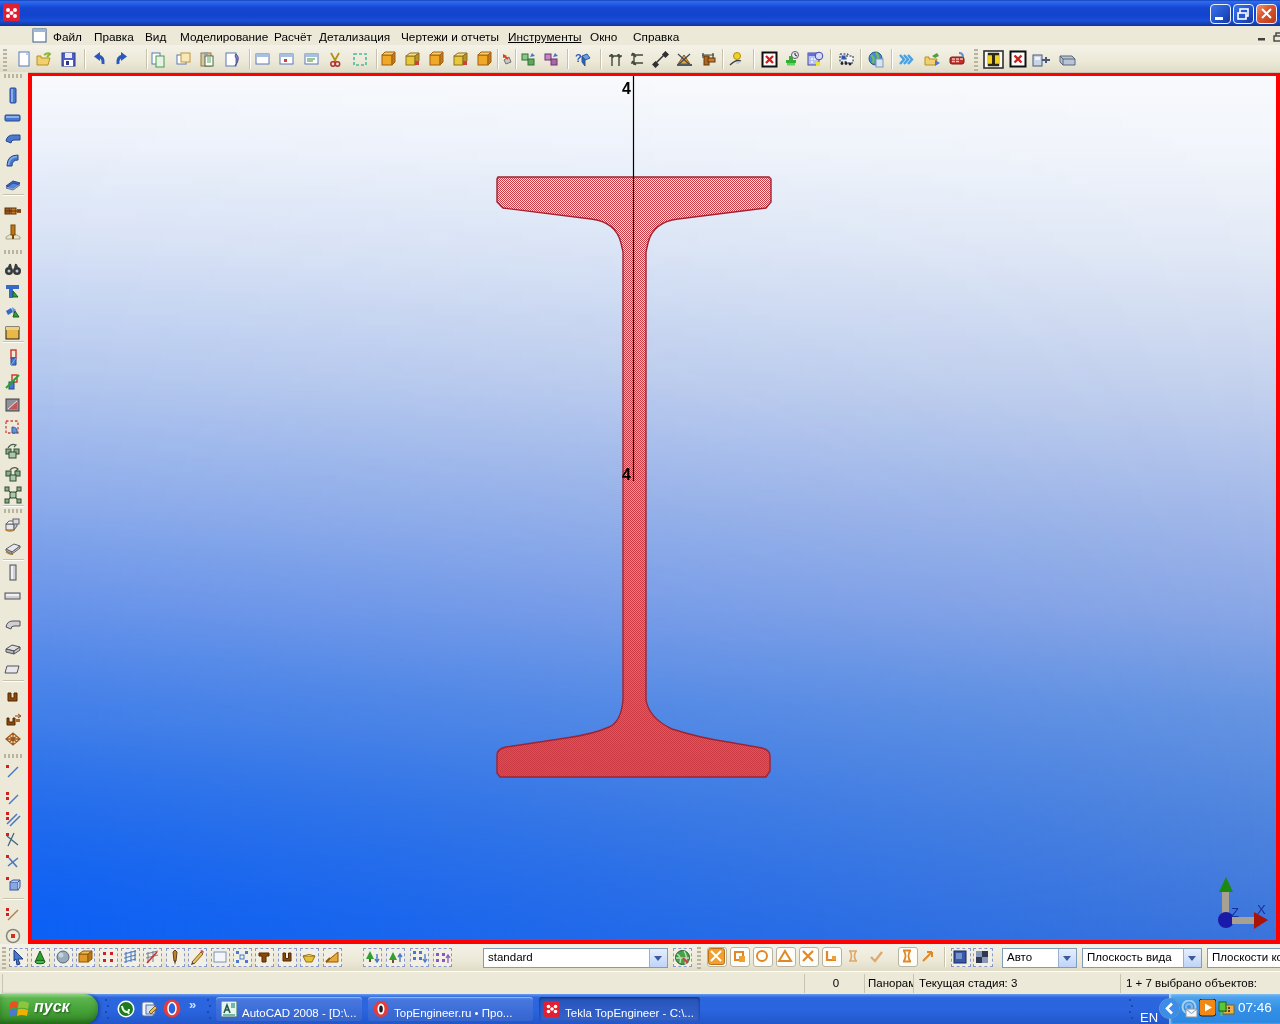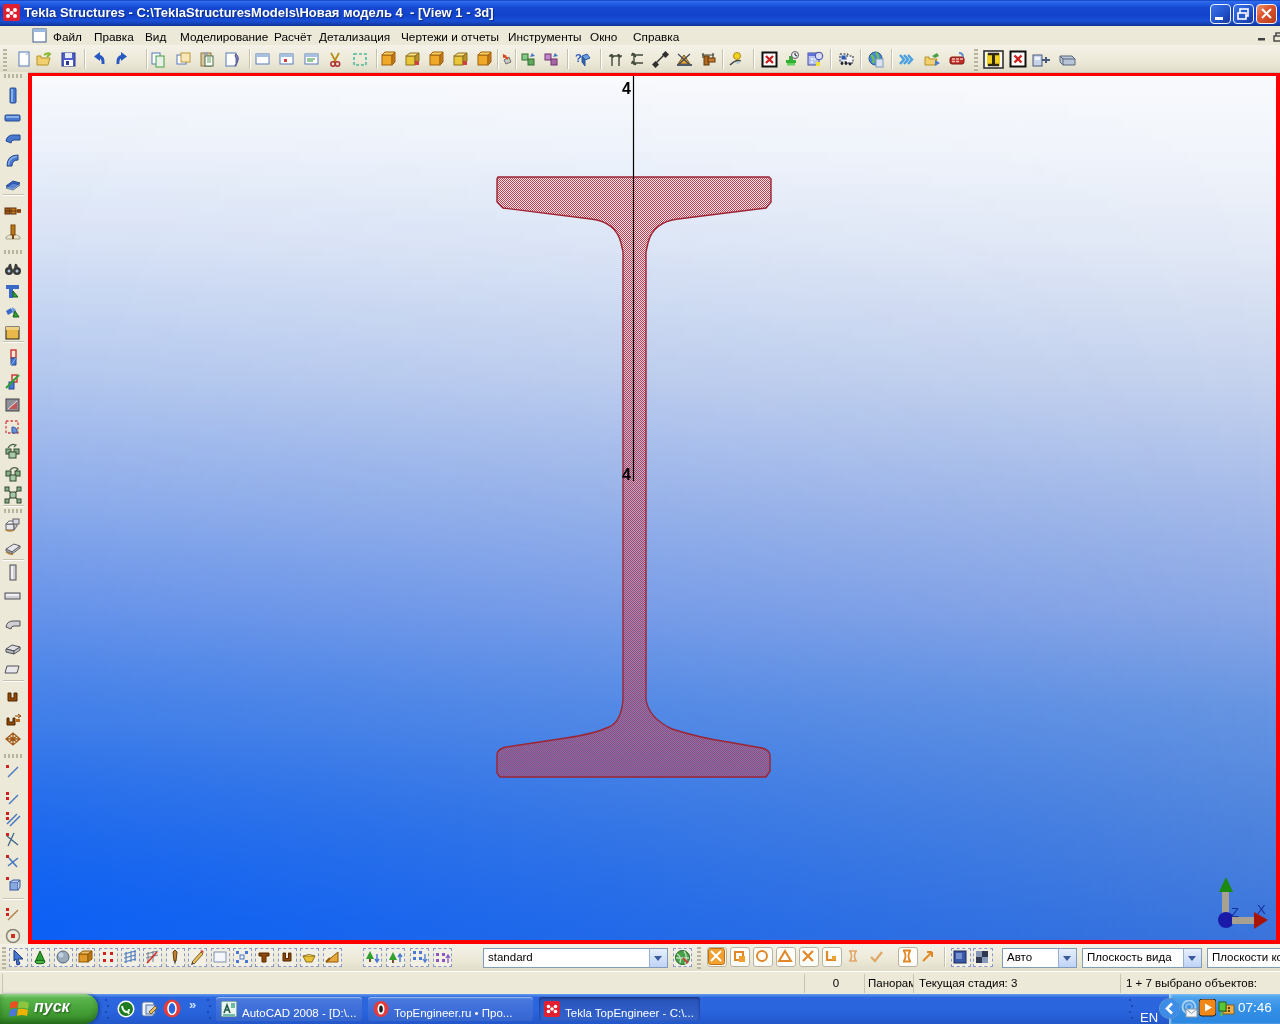--- a/index.html
+++ b/index.html
@@ -93,21 +93,20 @@
 
 <div class="abs" id="title">
   <svg class="abs" style="left:3px;top:4px" width="17" height="17">
         <rect width="17" height="17" rx="2" fill="#e02030"></rect>
         <circle cx="5" cy="6" r="2" fill="#fff"></circle>
         <circle cx="12" cy="6" r="2" fill="#fff"></circle>
         <circle cx="8.5" cy="9" r="2" fill="#fff"></circle>
         <circle cx="5" cy="12" r="2" fill="#fff"></circle>
         <circle cx="12" cy="12" r="2" fill="#fff"></circle>
       </svg>
-  <div class="txt">Tekla Structures - C:\TeklaStructuresModels\Новая модель 4&nbsp; - [View 1 - 3d]</div>
   <div class="wbtn" style="left:1210px;background:linear-gradient(135deg,#3c74e8,#2050c8 60%,#16379c);"><svg width="19" height="18">
           <rect x="4" y="12" width="8" height="3" fill="#fff"></rect>
         </svg></div>
   <div class="wbtn" style="left:1233px;background:linear-gradient(135deg,#3c74e8,#2050c8 60%,#16379c);"><svg width="19" height="18">
           <rect x="6" y="4" width="8" height="7" fill="none" stroke="#fff" stroke-width="1.6"></rect>
           <rect x="4" y="8" width="8" height="6" fill="#2a5ad0" stroke="#fff" stroke-width="1.6"></rect>
         </svg></div>
   <div class="wbtn" style="left:1256px;background:linear-gradient(135deg,#f09468,#dd5630 40%,#b83a18);"><svg width="19" height="18">
           <path d="M5 4 L14 13 M14 4 L5 13" stroke="#fff" stroke-width="2"></path>
         </svg></div>
@@ -118,21 +117,21 @@
         <rect x="1" y="1" width="13" height="13" fill="#fff" stroke="#365a8c"></rect>
         <rect x="1" y="1" width="13" height="3" fill="#9cb8dc"></rect>
       </svg>
   <span style="left:25px;">Файл</span>
   <span style="left:66px;">Правка</span>
   <span style="left:117px;">Вид</span>
   <span style="left:152px;">Моделирование</span>
   <span style="left:246px;">Расчёт</span>
   <span style="left:291px;">Детализация</span>
   <span style="left:373px;">Чертежи и отчеты</span>
-  <span style="left:480px;">Инструменты</span>
+  <span style="left:480px;text-decoration:underline;">Инструменты</span>
   <span style="left:562px;">Окно</span>
   <span style="left:605px;">Справка</span>
   <svg class="abs" style="left:1227px;top:3px" width="50" height="14">
     <rect x="3" y="9" width="7" height="2.5" fill="#404040"></rect>
     <rect x="21" y="4" width="7" height="6" fill="none" stroke="#404040" stroke-width="1.4"></rect>
     <rect x="19" y="7" width="7" height="5" fill="#ece9d8" stroke="#404040" stroke-width="1.4"></rect>
     <path d="M38 4 L46 12 M46 4 L38 12" stroke="#404040" stroke-width="1.8"></path>
   </svg>
 </div>
 

